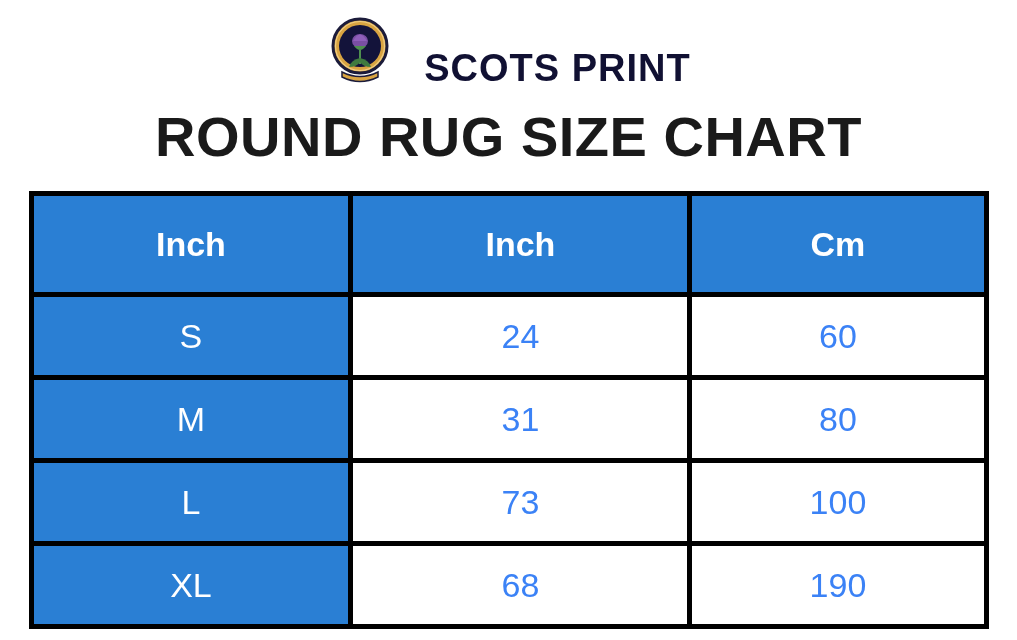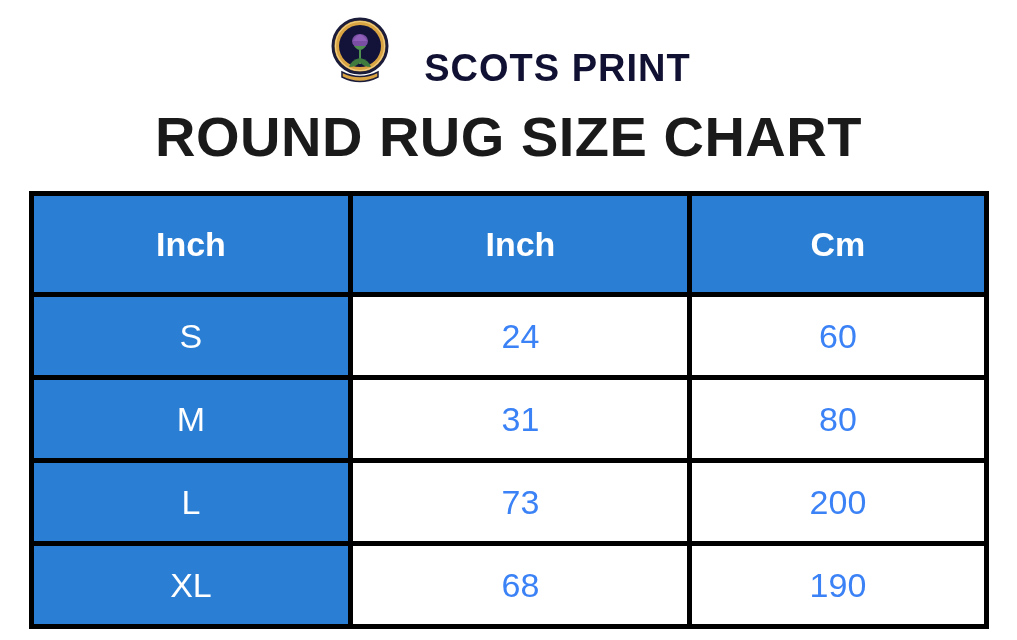--- a/index.html
+++ b/index.html
@@ -147,21 +147,21 @@
           <td class="value-cell">60</td>
         </tr>
         <tr>
           <td class="size-cell">M</td>
           <td class="value-cell">31</td>
           <td class="value-cell">80</td>
         </tr>
         <tr>
           <td class="size-cell">L</td>
           <td class="value-cell">73</td>
-          <td class="value-cell">200</td>
+          <td class="value-cell">100</td>
         </tr>
         <tr>
           <td class="size-cell">XL</td>
           <td class="value-cell">68</td>
           <td class="value-cell">190</td>
         </tr>
       </tbody>
     </table>
   </div>
 

